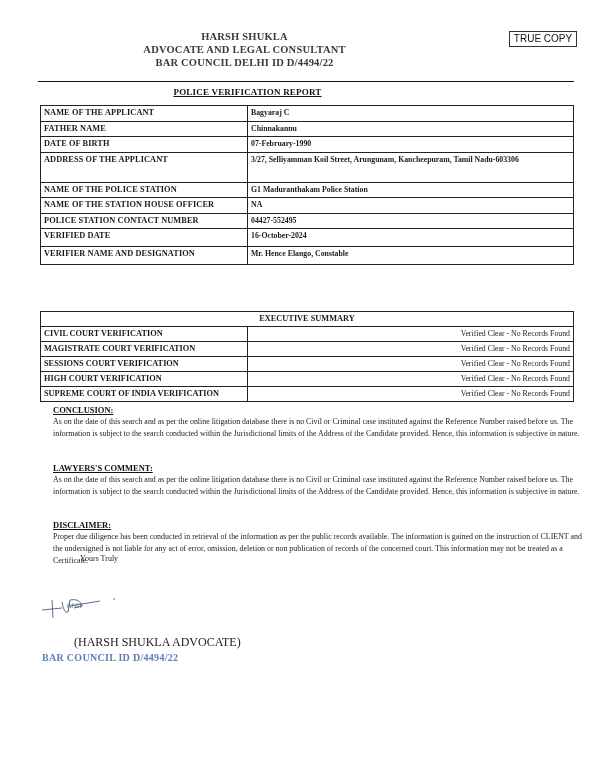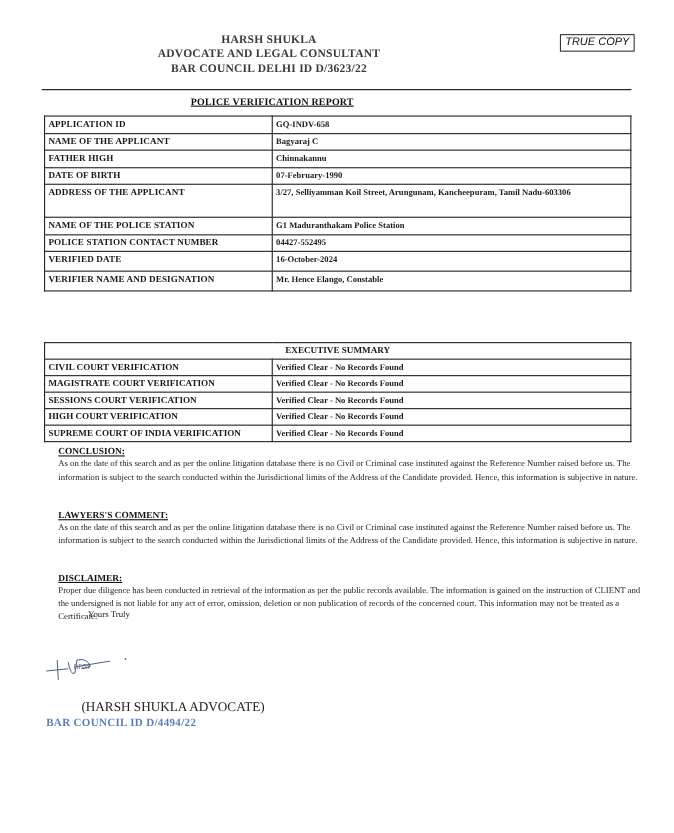--- a/index.html
+++ b/index.html
@@ -7,86 +7,86 @@
       width: 613px; height: 757px; position: relative; overflow: hidden;
       font-family: "Liberation Serif", "DejaVu Serif", serif; color: #1a1a1a;
     }
     .header {
       position: absolute; left: 0; top: 30px; width: 489px; text-align: center;
       font-size: 10.5px; font-weight: bold; color: #3a3a3a; line-height: 13px; letter-spacing: 0.2px;
     }
     .true-copy {
       position: absolute; left: 509px; top: 31px; width: 66px; height: 14px;
       border: 1px solid #333; font-family: "Liberation Sans", "DejaVu Sans", sans-serif;
-      font-style: italic; font-size: 10px; line-height: 14px; text-align: center; color: #111;
+      font-size: 10px; line-height: 14px; text-align: center; color: #111;
     }
     .hr-top { position: absolute; left: 38px; top: 81px; width: 536px; height: 0; border-top: 1px solid #111; }
     .report-title {
       position: absolute; left: 0; top: 87px; width: 495px; text-align: center;
       font-size: 9px; font-weight: bold; text-decoration: underline; color: #111; letter-spacing: 0.2px;
     }
     table { border-collapse: collapse; position: absolute; }
     td { border: 1px solid #222; padding: 0 3px; font-size: 8.3px; vertical-align: top; }
     .details { left: 40px; top: 105px; width: 534px; }
     .details td.k { width: 200px; font-weight: bold; letter-spacing: 0.1px; }
     .details td.v { font-weight: bold; font-size: 7.8px; }
     .details tr { height: 15.5px; }
     .details tr.addr { height: 30px; }
     .details tr.tall { height: 18px; }
     .details td { line-height: 14px; }
     .summary { left: 40px; top: 311px; width: 534px; }
     .summary tr { height: 15px; }
     .summary td { line-height: 14px; }
     .summary td.head { text-align: center; font-weight: bold; }
     .summary td.k { width: 200px; font-weight: bold; }
-    .summary td.v { text-align: left; font-weight: bold; font-size: 7.8px; }
+    .summary td.v { text-align: right; font-weight: normal; font-size: 7.8px; }
     .section { position: absolute; left: 42px; width: 540px; font-size: 7.9px; line-height: 12px; color: #222; margin-left: 11px; }
     .section .h { font-weight: bold; text-decoration: underline; font-size: 8.5px; color: #111; }
     .sign { position: absolute; left: 42px; font-size: 8px; color: #222; }
     .adv { position: absolute; left: 42px; top: 635px; font-size: 12px; color: #222; margin-left: 32px; }
     .bcid { position: absolute; left: 42px; top: 652px; font-size: 10px; font-weight: bold; color: #5b7fb5; letter-spacing: 0.3px; }
     .signature { position: absolute; left: 40px; top: 592px; width: 80px; height: 30px; }
   </style>
 </head>
 <body>
 
 <div class="header">
   <div>HARSH SHUKLA</div>
   <div>ADVOCATE AND LEGAL CONSULTANT</div>
-  <div>BAR COUNCIL DELHI ID D/3623/22</div>
+  <div>BAR COUNCIL DELHI ID D/4494/22</div>
 </div>
 <div class="true-copy">TRUE COPY</div>
 <div class="hr-top"></div>
 <div class="report-title">POLICE VERIFICATION REPORT</div>
 
 <table class="details">
   <tbody>
-      <tr>
-        <td class="k">APPLICATION ID</td>
-        <td class="v">GQ-INDV-658</td>
-      </tr>
   <tr>
         <td class="k">NAME OF THE APPLICANT</td>
         <td class="v">Bagyaraj C</td>
       </tr>
   <tr>
-        <td class="k">FATHER HIGH</td>
+        <td class="k">FATHER NAME</td>
         <td class="v">Chinnakannu</td>
       </tr>
   <tr>
         <td class="k">DATE OF BIRTH</td>
         <td class="v">07-February-1990</td>
       </tr>
   <tr class="addr">
         <td class="k">ADDRESS OF THE APPLICANT</td>
         <td class="v">3/27, Selliyamman Koil Street, Arungunam, Kancheepuram, Tamil Nadu-603306</td>
       </tr>
   <tr>
         <td class="k">NAME OF THE POLICE STATION</td>
         <td class="v">G1 Maduranthakam Police Station</td>
+      </tr>
+  <tr>
+        <td class="k">NAME OF THE STATION HOUSE OFFICER</td>
+        <td class="v">NA</td>
       </tr>
   <tr>
         <td class="k">POLICE STATION CONTACT NUMBER</td>
         <td class="v">04427-552495</td>
       </tr>
   <tr class="tall">
         <td class="k">VERIFIED DATE</td>
         <td class="v">16-October-2024</td>
       </tr>
   <tr class="tall">

